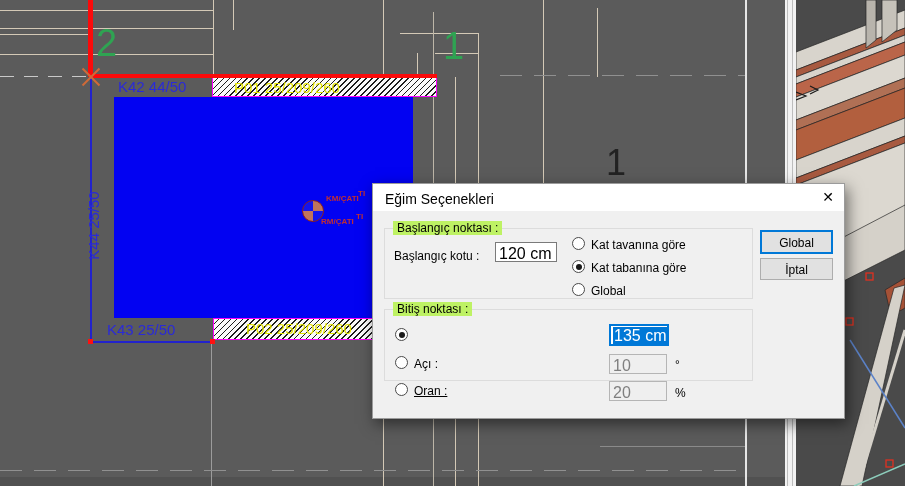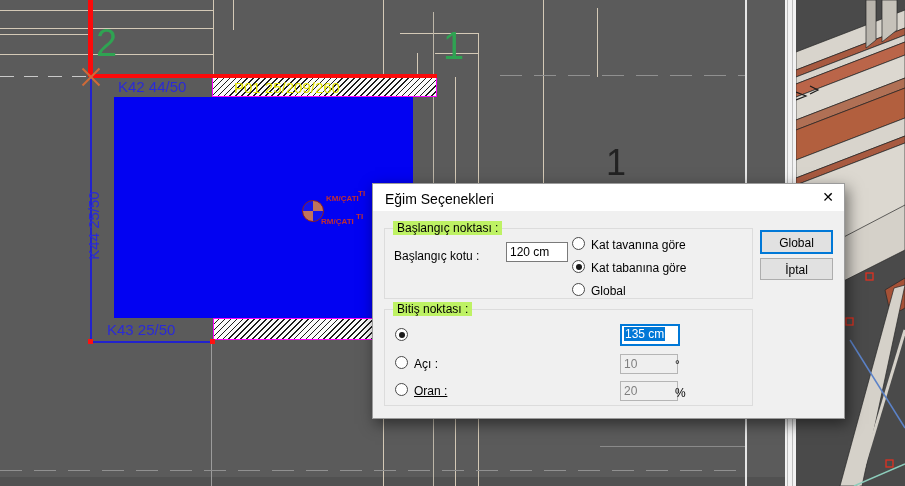--- a/index.html
+++ b/index.html
@@ -28,22 +28,22 @@
   #dlg .title{position:absolute;left:12px;top:7px;font-size:14px;}
   #dlg .close{position:absolute;left:444px;top:4px;width:22px;height:19px;text-align:center;
        font-size:14px;line-height:19px;cursor:pointer;}
   .group{position:absolute;border:1px solid #DCDCDC;}
   .group>.glabel{position:absolute;left:8px;top:-8px;background:#bef264;padding:0 4px;white-space:nowrap;}
   .radio{position:absolute;width:13px;height:13px;border:1px solid #4a4a4a;border-radius:50%;
          background:#fff;}
   .radio.checked::after{content:'';position:absolute;left:2.5px;top:2.5px;width:6px;height:6px;
          border-radius:50%;background:#1a1a1a;}
   .rlabel{position:absolute;white-space:nowrap;}
-  .tbox{position:absolute;background:#fff;border:1px solid #7A7A7A;font-size:12px;
-        padding:2px 3px;overflow:hidden;white-space:nowrap;margin-left:11px;}
+  .tbox{position:absolute;background:#fff;border:1px solid #7A7A7A;font-size:16px;
+        padding:2px 3px;overflow:hidden;white-space:nowrap;}
   .tbox.focus{border:2px solid #0078D7;padding:1px 2px;}
   .tbox.disabled{background:#EFEFEF;border:1px solid #B5B5B5;color:#7F7F7F;}
   .selhl{background:#0078D7;color:#fff;padding:0 1px;}
   .btn{position:absolute;width:73px;background:#E1E1E1;border:1px solid #ADADAD;text-align:center;
        font-size:12px;line-height:20px;cursor:pointer;}
   .btn.default{border:2px solid #0078D7;}
   
   #splitter{position:absolute;left:785px;top:0;width:11px;height:486px;background:#F2F2F2;z-index:8;}
   #splitter .sl{position:absolute;top:0;bottom:0;width:1px;background:#BDBDBD;}
 </style>
@@ -93,20 +93,21 @@
 
   <div class="abs" style="left:90px;top:77px;width:2px;height:265px;background:#2222CC;z-index:3;"></div>
   <div class="abs" style="left:90px;top:341px;width:123px;height:2px;background:#2222CC;z-index:3;"></div>
   <div class="abs" style="left:88px;top:339px;width:5px;height:5px;background:#FF1010;z-index:4;"></div>
   <div class="abs" style="left:210px;top:339px;width:5px;height:5px;background:#FF1010;z-index:4;"></div>
 
   <div class="beamtxt" style="left:118px;top:78px;">K42 44/50</div>
   <div class="beamtxt" style="left:48px;top:217px;transform:rotate(-90deg);transform-origin:center;width:90px;text-align:center;">K44 25/50</div>
   <div class="beamtxt" style="left:107px;top:321px;">K43 25/50</div>
   <div class="slabtxt" style="left:228px;top:79px;">P01 25/209/260</div>
+  <div class="slabtxt" style="left:240px;top:320px;">P02 25/209/260</div>
 
   <div class="greennum" style="left:96px;top:22px;">2</div>
   <div class="greennum" style="left:443px;top:25px;">1</div>
   <div class="darknum" style="left:606px;top:142px;">1</div>
 
   <div class="abs" style="left:302px;top:200px;width:22px;height:22px;border-radius:50%;border:1px solid #8B2020;z-index:6;
               background:conic-gradient(#C0745C 0 90deg,#1414EE 90deg 180deg,#C0745C 180deg 270deg,#1414EE 270deg 360deg);"></div>
   <div class="wmtxt" style="left:326px;top:194px;">KM/ÇATI</div>
   <div class="wmtxt" style="left:321px;top:217px;">RM/ÇATI</div>
   <div class="wmtxt" style="left:358px;top:189px;">TI</div>
@@ -164,21 +165,21 @@
       <span class="rlabel" style="left:9px;top:20px;">Başlangıç kotu :</span>
       <div class="tbox" style="left:110px;top:13px;width:62px;height:20px;">120 cm</div>
       <span class="radio" style="left:187px;top:8px;"></span>
       <span class="rlabel" style="left:206px;top:9px;">Kat tavanına göre</span>
       <span class="radio checked" style="left:187px;top:31px;"></span>
       <span class="rlabel" style="left:206px;top:32px;">Kat tabanına göre</span>
       <span class="radio" style="left:187px;top:54px;"></span>
       <span class="rlabel" style="left:206px;top:55px;">Global</span>
     </div>
 
-    <div class="group" style="left:11px;top:125px;width:369px;height:97px;">
+    <div class="group" style="left:11px;top:125px;width:369px;height:72px;">
       <span class="glabel">Bitiş noktası :</span>
 
       <span class="radio checked" style="left:10px;top:18px;"></span>
       <div class="tbox focus" style="left:224px;top:14px;width:60px;height:22px;">
         <span class="selhl">135 cm</span>
       </div>
 
       <span class="radio" style="left:10px;top:46px;"></span>
       <span class="rlabel" style="left:29px;top:47px;">Açı :</span>
       <div class="tbox disabled" style="left:224px;top:44px;width:58px;height:20px;">10</div>

